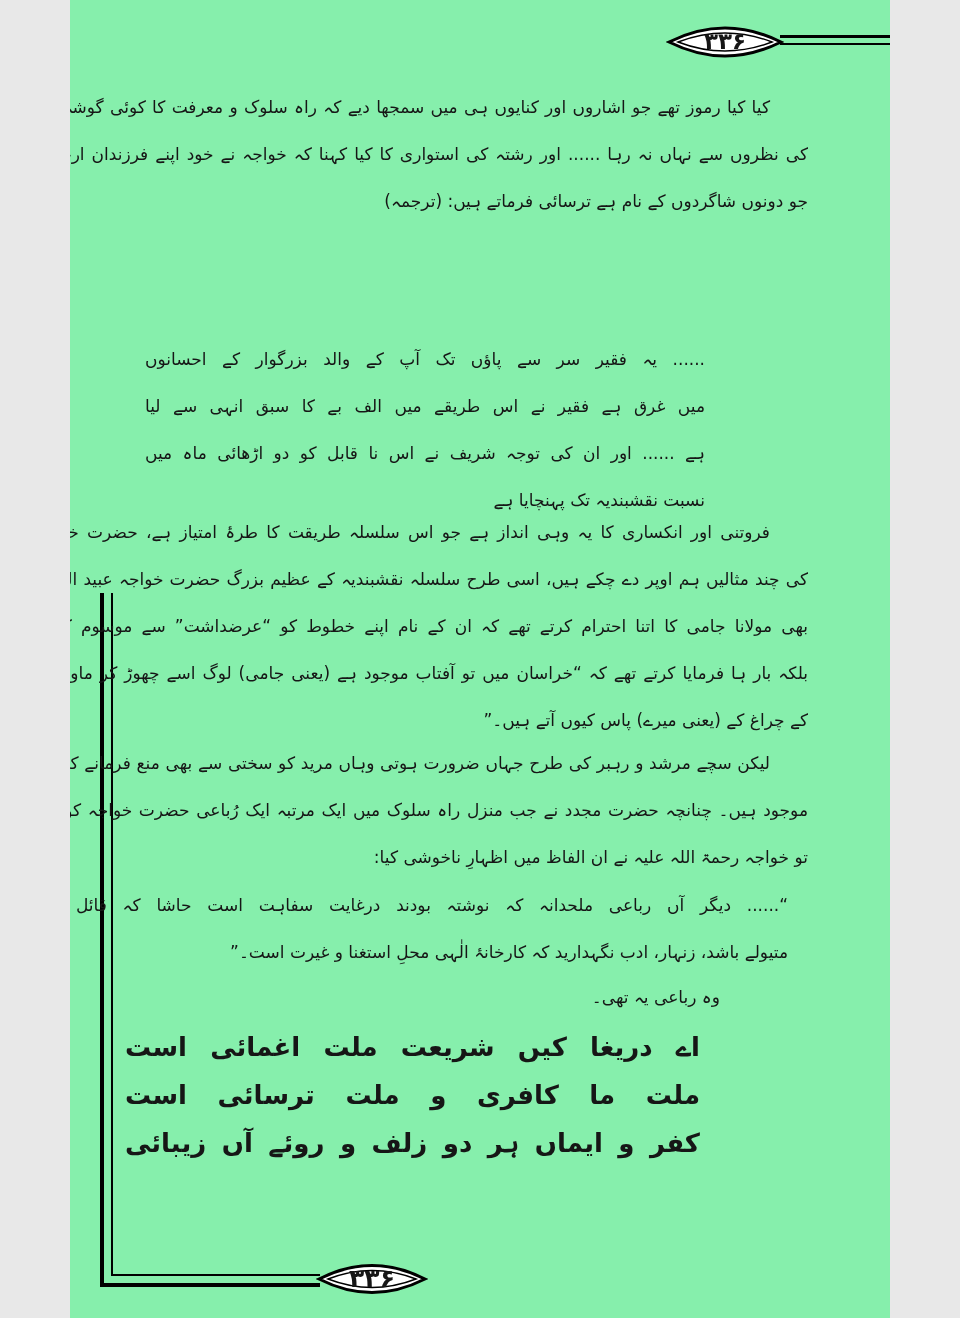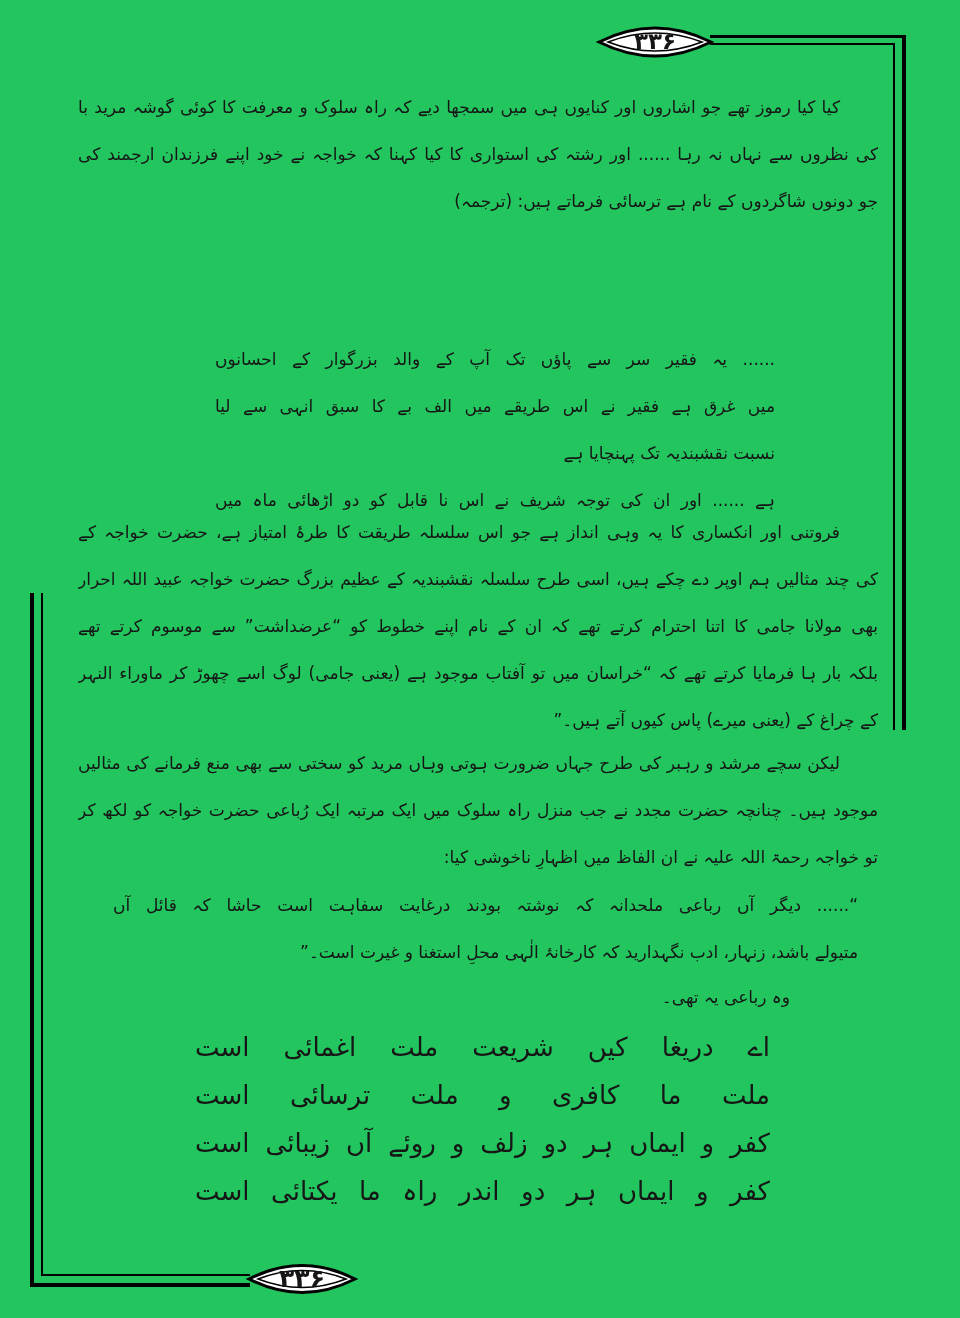--- a/index.html
+++ b/index.html
@@ -1,20 +1,20 @@
 <!DOCTYPE html>
 <html><head>
 <meta charset="utf-8">
 <style>
   html,body { margin:0; padding:0; background:#e8e8e8; }
   .page {
     position:relative;
-    width:960px; height:1318px;
+    width:820px; height:1318px;
     margin:0 auto;
-    background:#22c55e;
+    background:#86efac;
     font-family:"DejaVu Sans", sans-serif;
     color:#161616;
     overflow:hidden;
   }
   
   .bline { position:absolute; background:#000; z-index:1; }
   
   .cartouche { position:absolute; z-index:2; }
   .cartouche svg { display:block; }
   .cartouche .num {
@@ -33,21 +33,21 @@
     font-size:17px;
     text-align:justify;
     text-align-last:justify;
     overflow:hidden;
   }
   .line.end { text-align-last:right; }
   .line.indent { text-indent:38px; }
   .poem .line {
     height:48px; line-height:48px;
     font-size:26px;
-    font-weight:normal;
+    font-weight:bold;
   }
 </style>
 </head>
 <body>
 
 <div class="page">
 
   <div class="bline" style="left:710px; top:35px; width:196px; height:3px;"></div>
   <div class="bline" style="left:710px; top:43px; width:185px; height:2px;"></div>
   <div class="bline" style="left:902px; top:35px; width:4px; height:695px;"></div>
@@ -76,22 +76,22 @@
 
   <div class="block" style="top:84px; right:82px; width:800px;">
     <div class="line indent">کیا کیا رموز تھے جو اشاروں اور کنایوں ہی میں سمجھا دیے کہ راہ سلوک و معرفت کا کوئی گوشہ مرید با صفا</div>
     <div class="line">کی نظروں سے نہاں نہ رہا ...... اور رشتہ کی استواری کا کیا کہنا کہ خواجہ نے خود اپنے فرزندان ارجمند کی</div>
     <div class="line end">جو دونوں شاگردوں کے نام ہے ترسائی فرماتے ہیں: (ترجمہ)</div>
   </div>
 
   <div class="block quote" style="top:336px; right:185px; width:560px;">
     <div class="line">...... یہ فقیر سر سے پاؤں تک آپ کے والد بزرگوار کے احسانوں</div>
     <div class="line">میں غرق ہے فقیر نے اس طریقے میں الف بے کا سبق انہی سے لیا</div>
+    <div class="line">ہے ...... اور ان کی توجہ شریف نے اس نا قابل کو دو اڑھائی ماہ میں</div>
     <div class="line end">نسبت نقشبندیہ تک پہنچایا ہے</div>
-    <div class="line">ہے ...... اور ان کی توجہ شریف نے اس نا قابل کو دو اڑھائی ماہ میں</div>
   </div>
 
   <div class="block" style="top:509px; right:82px; width:800px;">
     <div class="line indent">فروتنی اور انکساری کا یہ وہی انداز ہے جو اس سلسلہ طریقت کا طرۂ امتیاز ہے، حضرت خواجہ کے انکسار</div>
     <div class="line">کی چند مثالیں ہم اوپر دے چکے ہیں، اسی طرح سلسلہ نقشبندیہ کے عظیم بزرگ حضرت خواجہ عبید اللہ احرار</div>
     <div class="line">بھی مولانا جامی کا اتنا احترام کرتے تھے کہ ان کے نام اپنے خطوط کو “عرضداشت” سے موسوم کرتے تھے</div>
     <div class="line">بلکہ بار ہا فرمایا کرتے تھے کہ “خراسان میں تو آفتاب موجود ہے (یعنی جامی) لوگ اسے چھوڑ کر ماوراء النہر</div>
     <div class="line end">کے چراغ کے (یعنی میرے) پاس کیوں آتے ہیں۔”</div>
   </div>
 
@@ -107,16 +107,15 @@
   </div>
 
   <div class="block" style="top:974px; right:170px; width:300px;">
     <div class="line end">وہ رباعی یہ تھی۔</div>
   </div>
 
   <div class="block poem" style="top:1023px; right:190px; width:575px;">
     <div class="line">اے دریغا کیں شریعت ملت اغمائی است</div>
     <div class="line">ملت ما کافری و ملت ترسائی است</div>
     <div class="line">کفر و ایماں ہر دو زلف و روئے آں زیبائی است</div>
-    <div class="line">کفر و ایماں ہر دو اندر راہ ما یکتائی است</div>
   </div>
 
 </div>
 
 </body></html>

